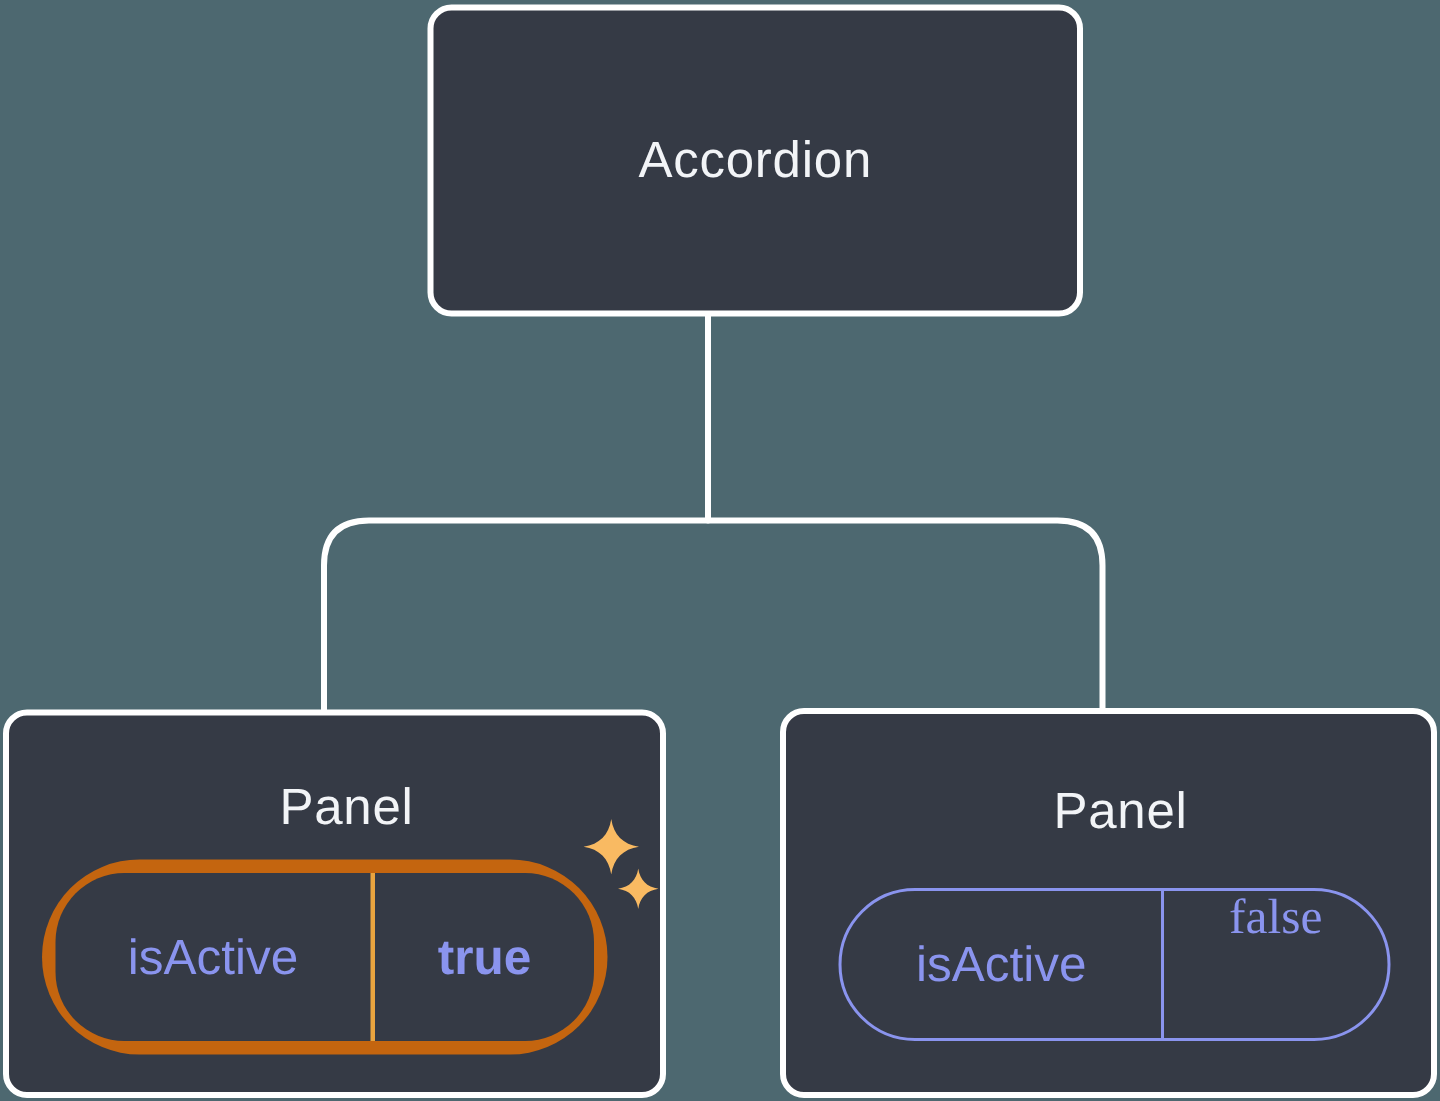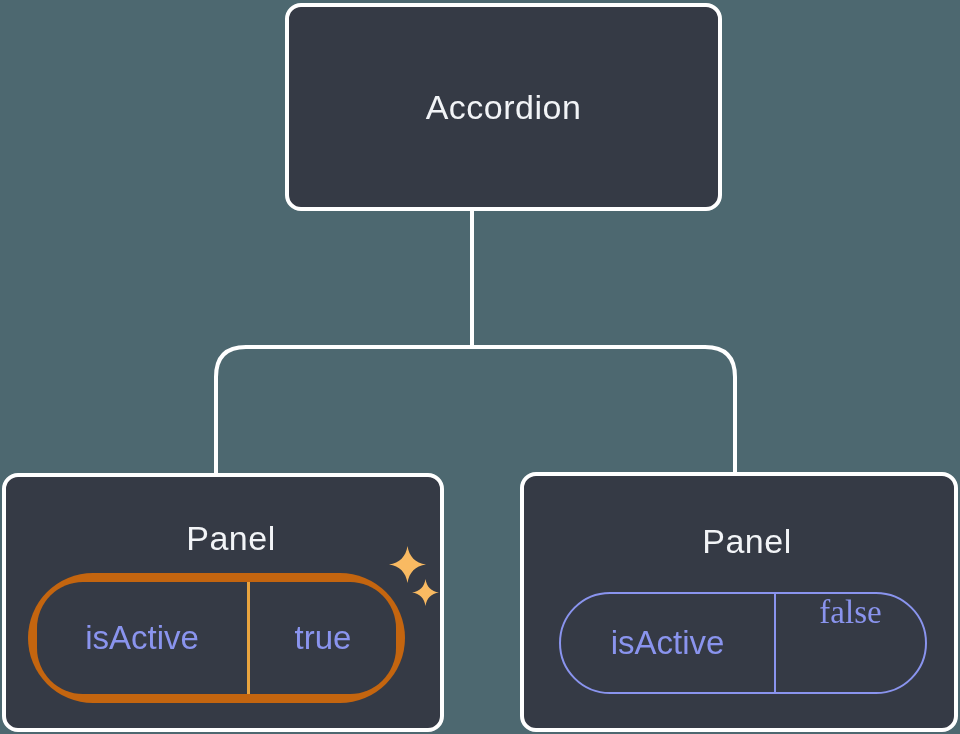--- a/index.html
+++ b/index.html
@@ -99,21 +99,21 @@
   }
   .pill-plain .divider {
     width: 2px; background: var(--prop, #8A94EE);
   }
 
   .prop-text {
     color: var(--prop, #8A94EE);
     font-size: 33px;
     font-weight: 400;
   }
-  .prop-text.bold { font-weight: 400; }
+  .prop-text.bold { font-weight: 700; }
 
   
   .sparkle { position: absolute; }
   .sparkle svg { display: block; }
   .sparkle path { fill: var(--sparkle, #F9BA62); }
   .sparkle-large { left: 389px; top: 546px; }
   .sparkle-small { left: 412px; top: 579px; }
 </style>
 </head>
 <body>

